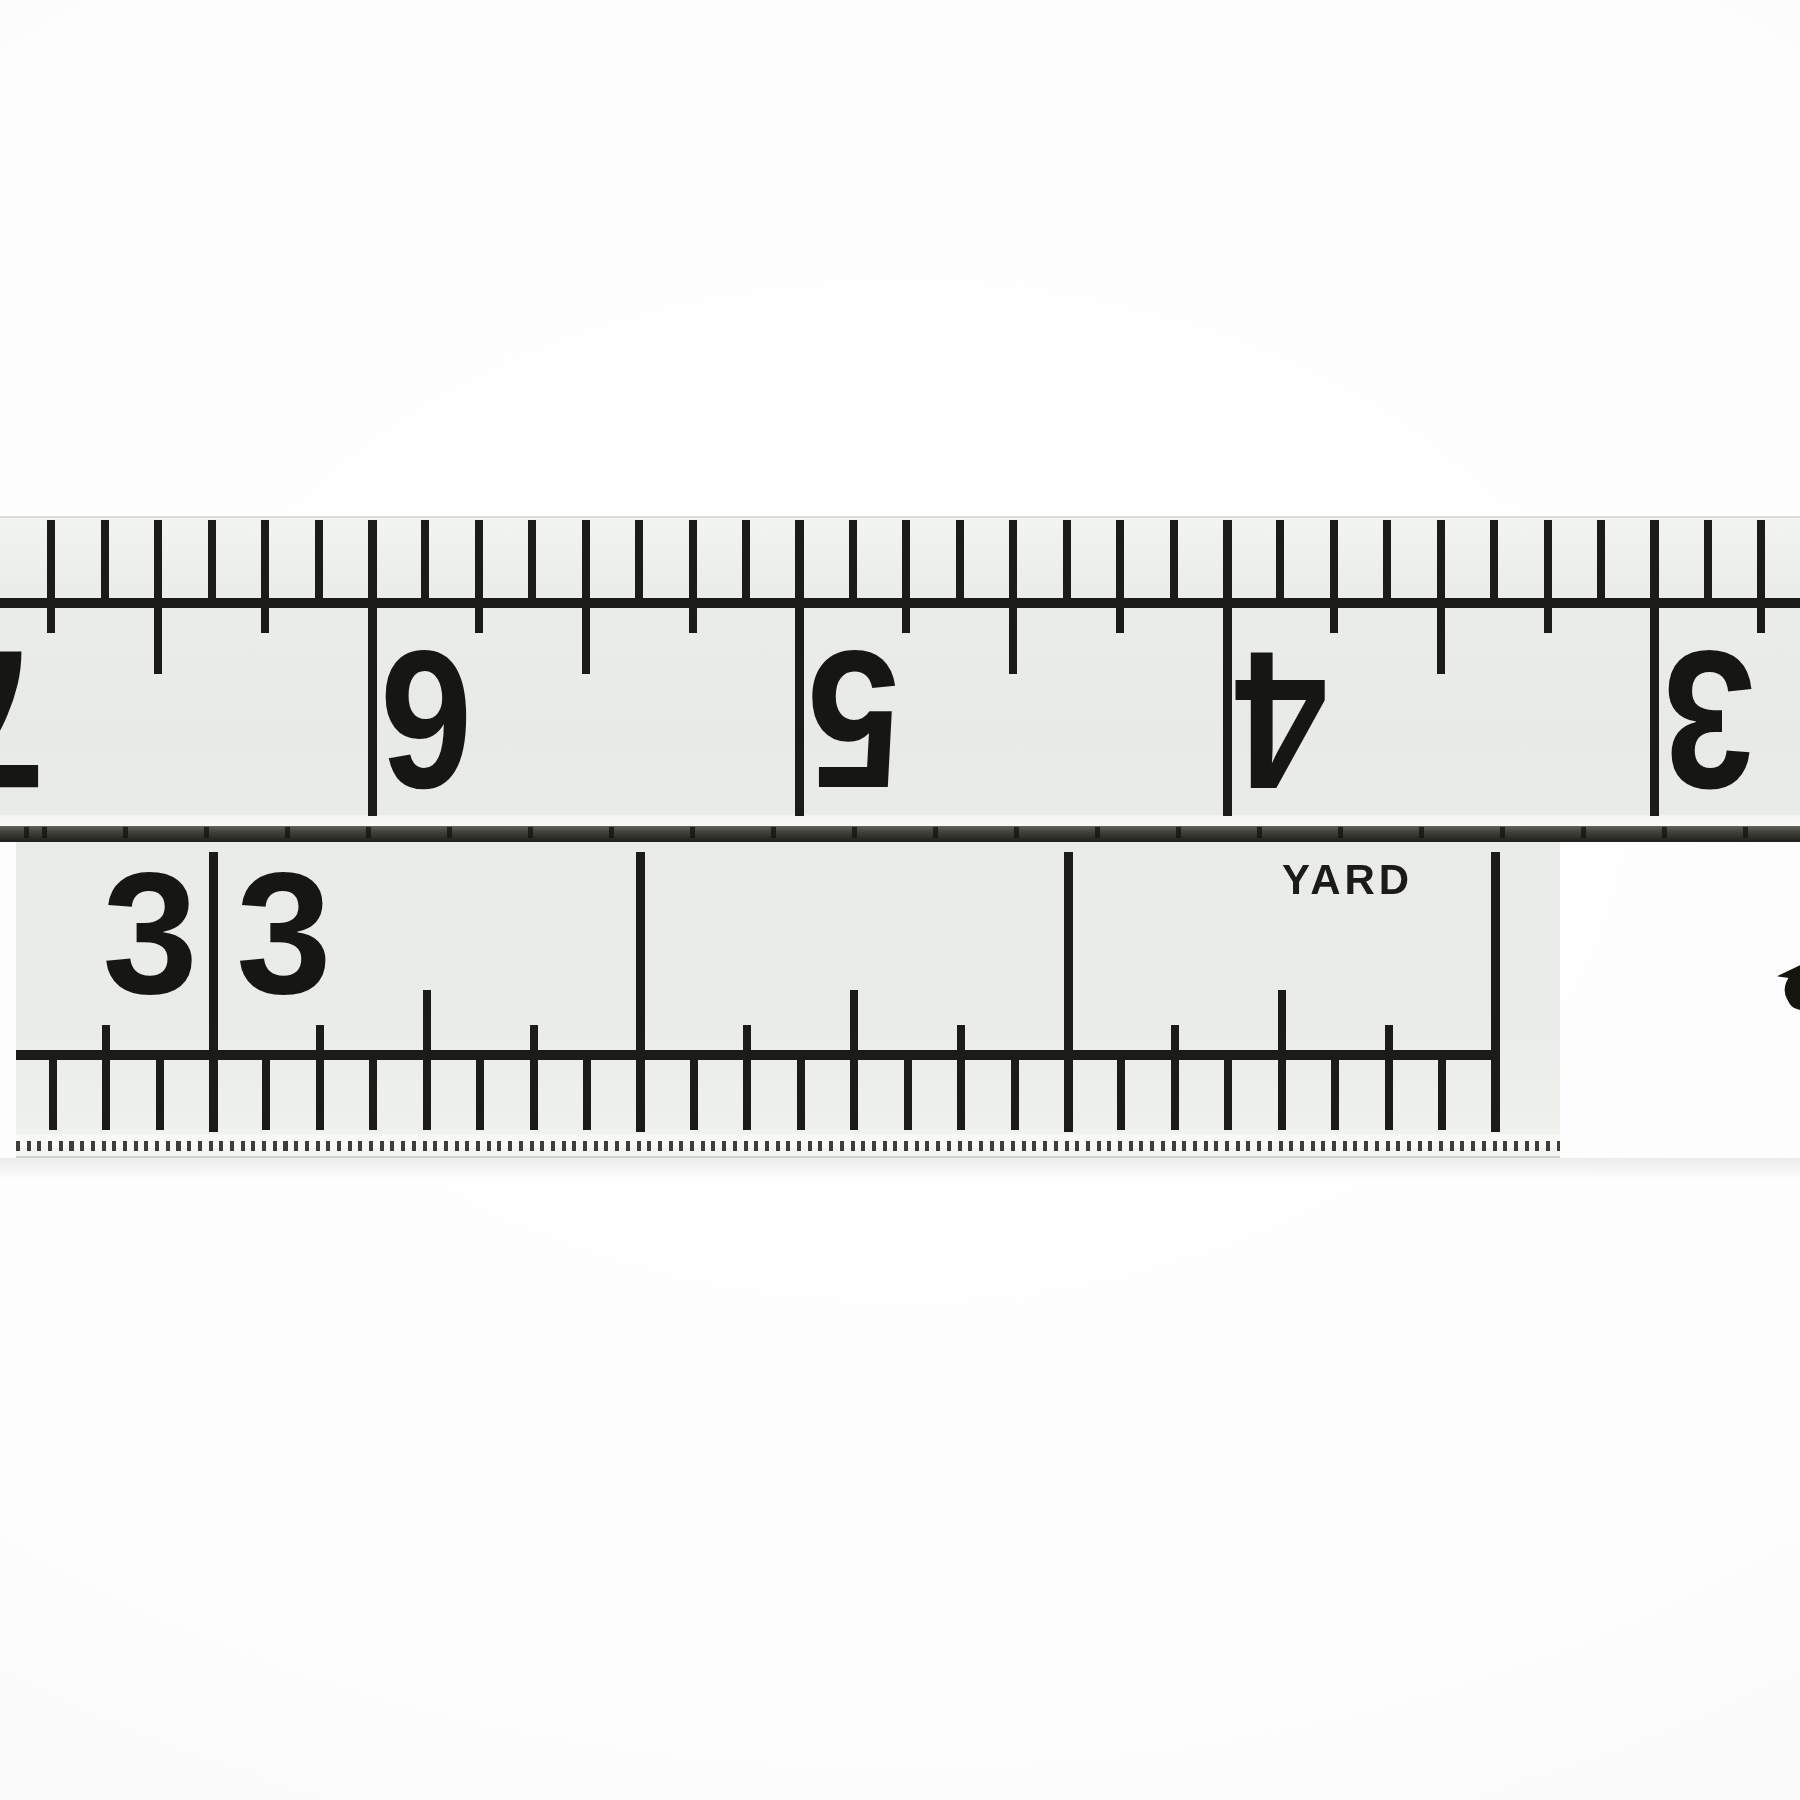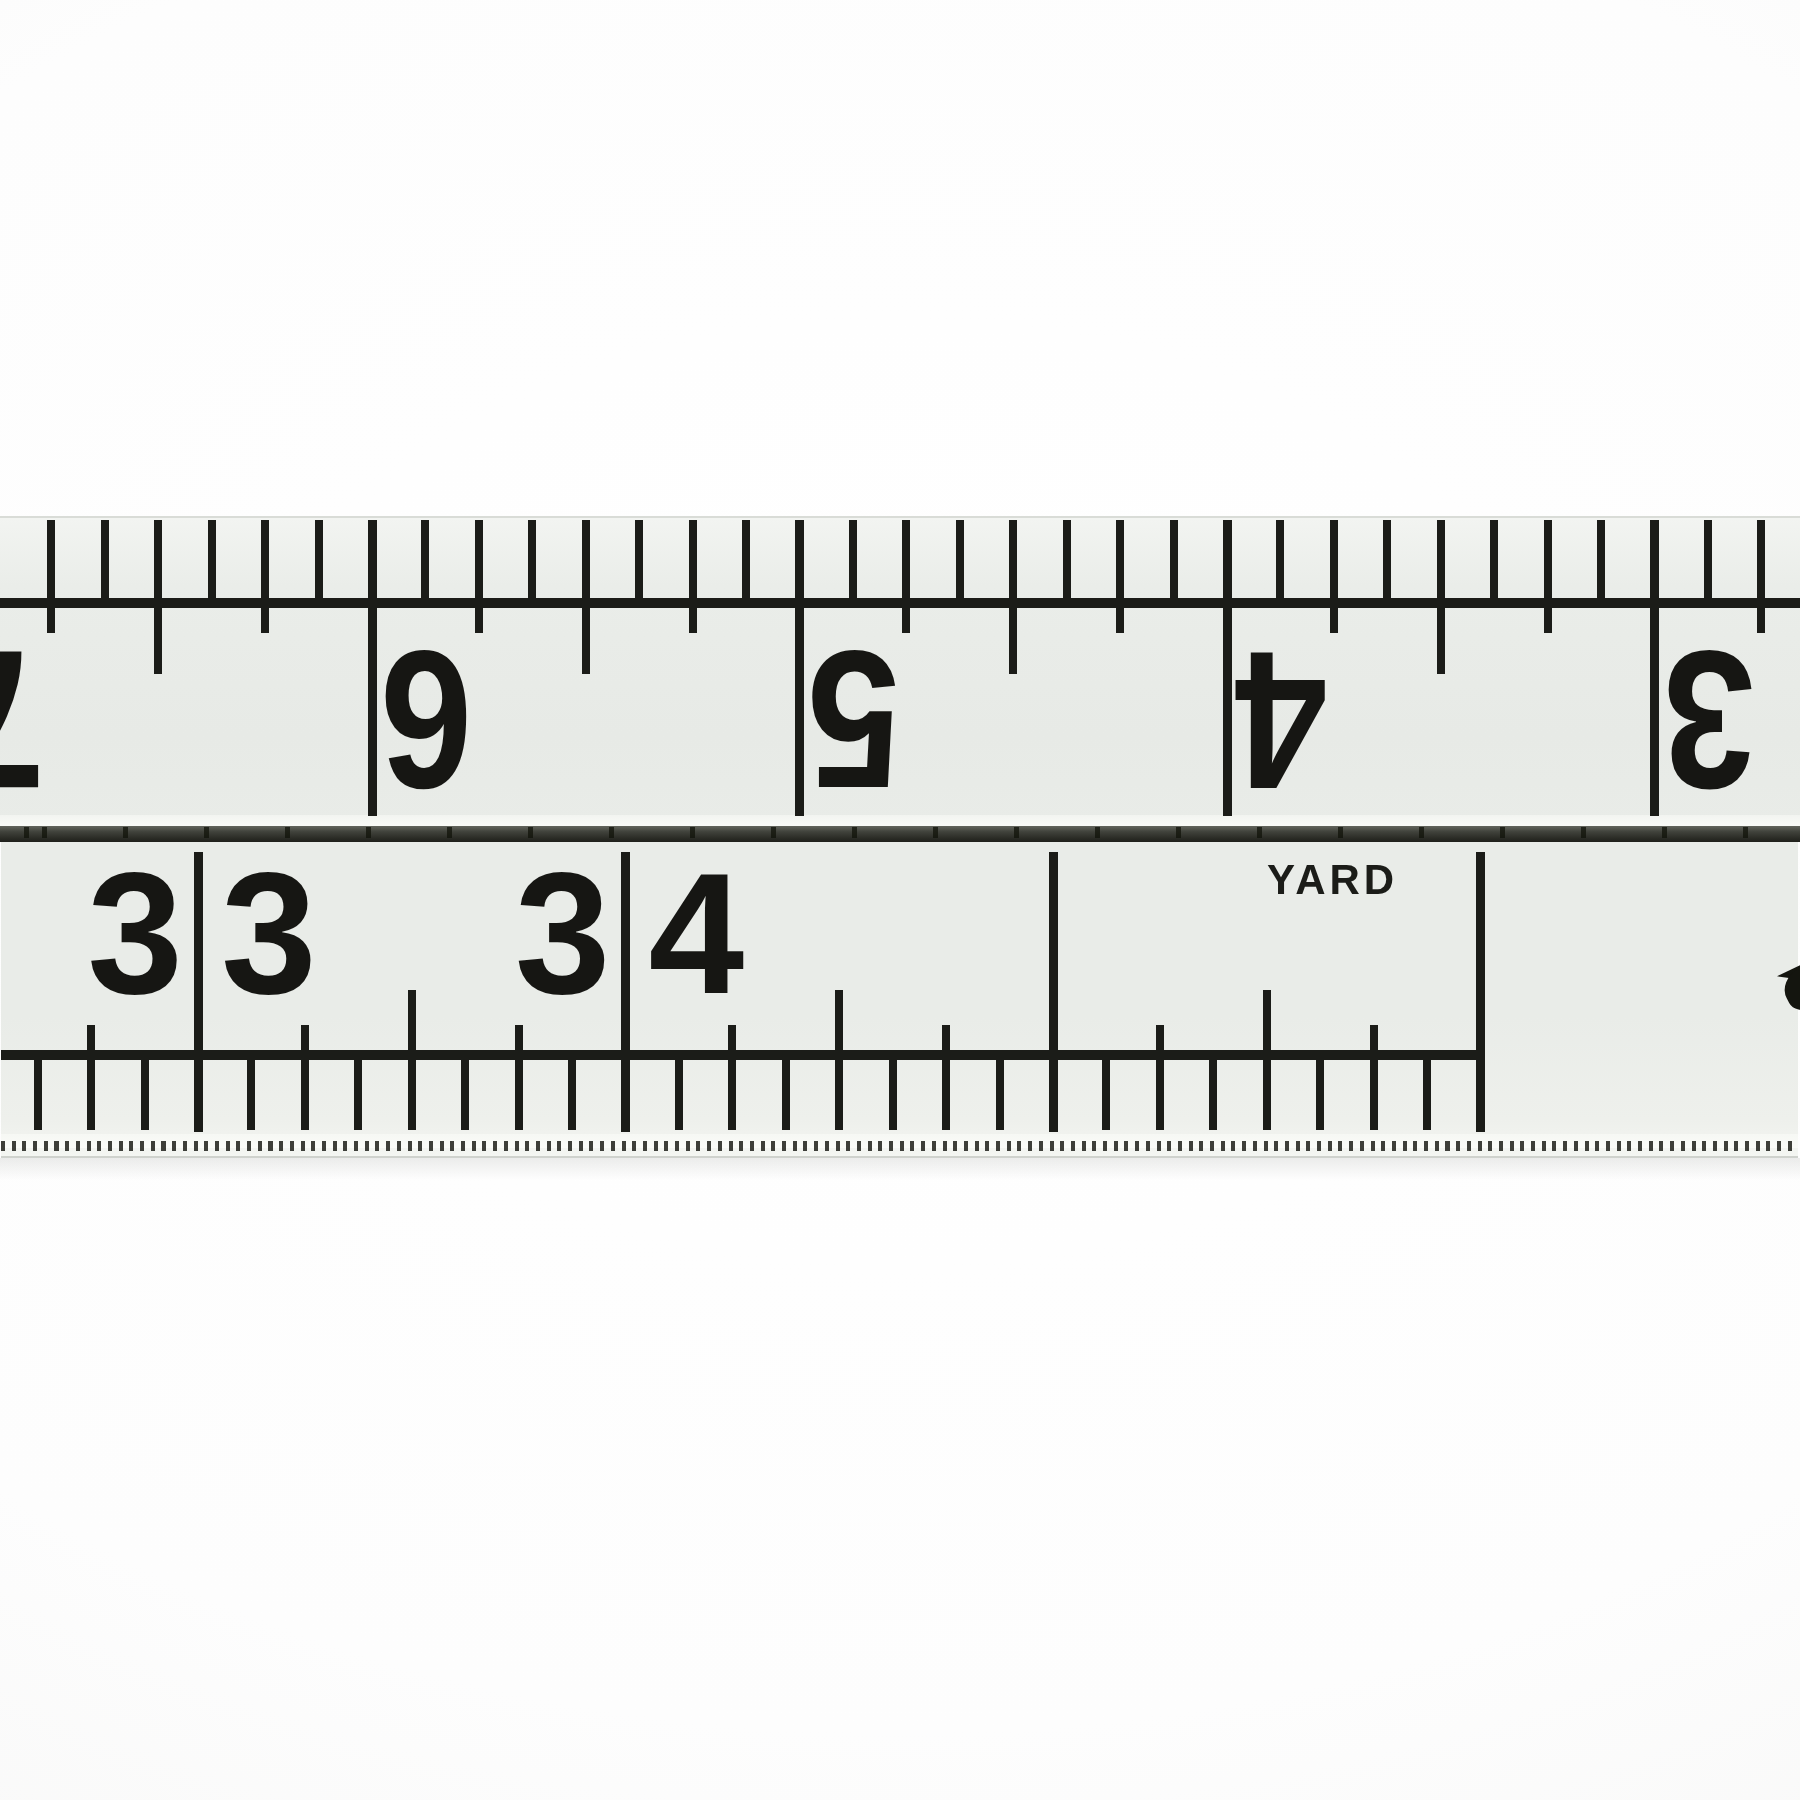--- a/index.html
+++ b/index.html
@@ -24,23 +24,22 @@
     position:absolute; left:0; top:826px; width:1800px; height:16px;
     background:linear-gradient(180deg,#63655d 0%, #41433c 35%, #2b2c26 75%, #1f201b 100%);
   }
   #separator .band-ticks{
     position:absolute; left:0; top:1px; width:100%; height:11px; opacity:.75;
     background:repeating-linear-gradient(90deg, #101209 0px, #101209 5px, transparent 5px, transparent 81px);
     background-position-x:42px;
   }
   
   #ruler-bottom{
-    position:absolute; left:1px; top:842px; width:1785px; height:316px;
+    position:absolute; left:16px; top:842px; width:1544px; height:316px;
     background:linear-gradient(180deg,#e9ece8 0%, #e9ece8 55%, #eef0ec 88%, #f4f6f2 100%);
-    padding-left:12px;
   }
   #ruler-bottom .edge-strip{
     position:absolute; left:0; top:292px; width:100%; height:14px;
     background:linear-gradient(180deg,#f6f8f4,#fafbf8);
   }
   #ruler-bottom .edge-dots{
     position:absolute; left:0; top:299px; width:100%; height:10px;
     background:repeating-linear-gradient(90deg, #24251f 0px, #24251f 4px, transparent 4px, transparent 10.7px);
     opacity:.88;
   }
@@ -166,23 +165,20 @@
       <div class="tick" style="left: 1208.31px; top: 214px; width: 8px; height: 74px;"></div>
       <div class="tick" style="left: 1261.75px; top: 148px; width: 8px; height: 140px;"></div>
       <div class="tick" style="left: 1315.19px; top: 214px; width: 8px; height: 74px;"></div>
       <div class="tick" style="left: 1368.62px; top: 183px; width: 8px; height: 105px;"></div>
       <div class="tick" style="left: 1422.06px; top: 214px; width: 8px; height: 74px;"></div>
       <div class="tick" style="left: 1475px; top: 10px; width: 9px; height: 280px;"></div>
       <div class="hbar" style="left: 0px; top: 208px; width: 1484px; height: 10px;"></div>
       <div class="num-bottom" style="left: 201px; top: 26px;">
         <span>33</span>
       </div>
-      <div class="num-bottom" style="left: 628.5px; top: 26px;">
-        <span>34</span>
-      </div>
       <div class="yard-label" style="left: 1266px; top: 17px;">YARD</div>
     </div>
 
   <div id="under-shadow"></div>
 
   <div id="edge-mark">
     <div class="tail"></div>
     <div class="blob"></div>
   </div>
 

